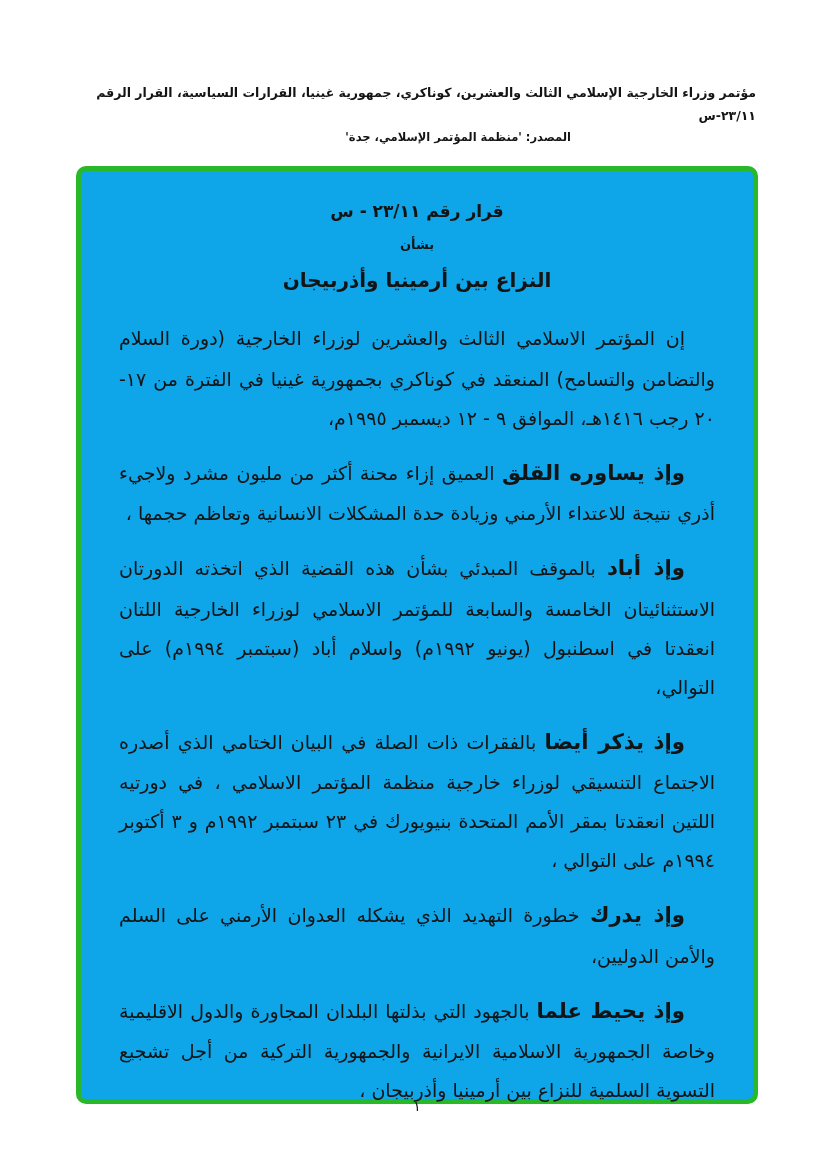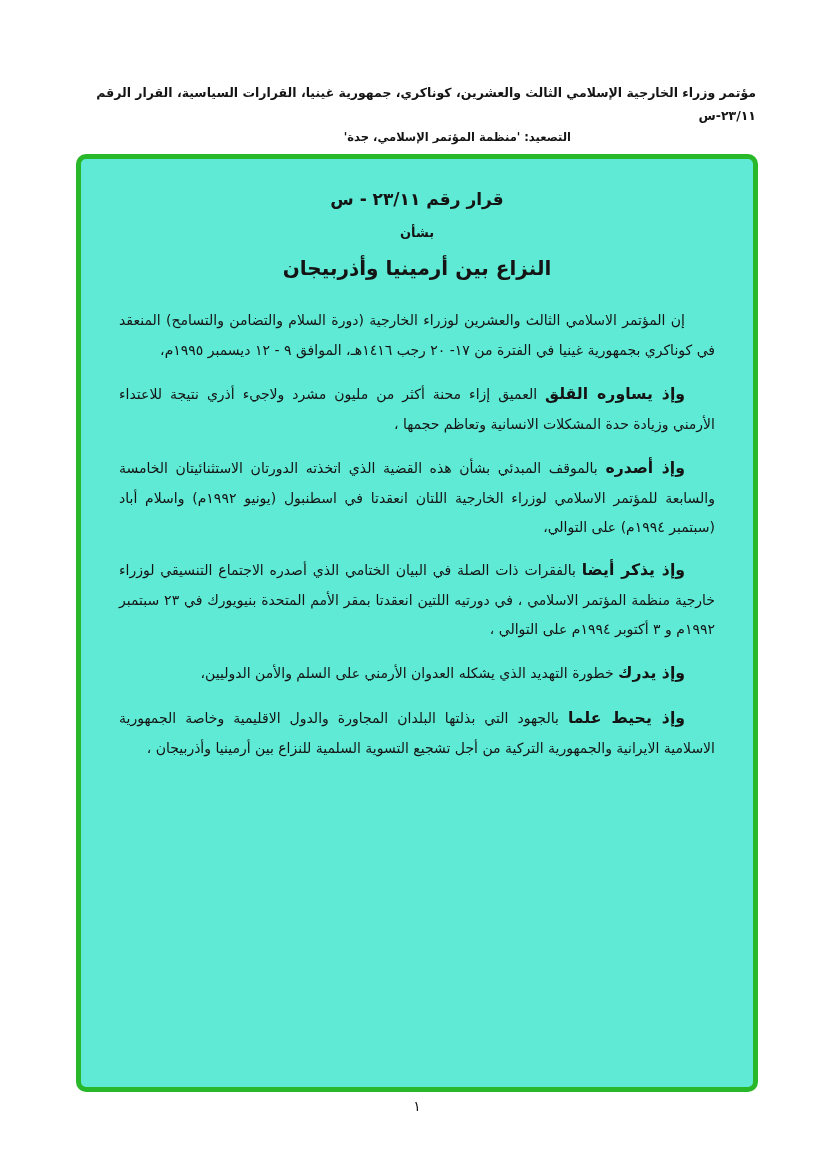--- a/index.html
+++ b/index.html
@@ -27,36 +27,36 @@
     font-weight: bold;
     font-size: 12.5px;
     line-height: 1.8;
   }
   .header .source-line {
     font-size: 11.5px;
     padding-right: 185px;
   }
   .doc-box {
     position: absolute;
-    top: 154px;
+    top: 166px;
     right: 76px;
     width: 682px;
     height: 938px;
     border: 5px solid #29b829;
     border-radius: 10px;
     padding: 26px 38px 18px 38px;
-    background: #5eead4;
+    background: #0ea5e9;
   }
   .title { text-align: center; font-weight: bold; }
   .title-1 { font-size: 17px; margin: 4px 0 16px; }
   .title-2 { font-size: 13px; margin: 0 0 16px; }
   .title-3 { font-size: 20px; margin: 0 0 24px; }
   p.para {
     margin: 0 0 13px;
-    font-size: 14px;
+    font-size: 19px;
     line-height: 2.05;
     text-align: justify;
     text-indent: 30px;
   }
   .lead {
     font-weight: bold;
     font-size: 1.12em;
   }
   .page-number {
     position: absolute;
@@ -68,35 +68,35 @@
     direction: rtl;
   }
 </style>
 </head>
 <body>
 
 <div class="page">
 
   <div class="header">
     <div>مؤتمر وزراء الخارجية الإسلامي الثالث والعشرين، كوناكري، جمهورية غينيا، القرارات السياسية، القرار الرقم ٢٣/١١-س</div>
-    <div class="source-line">التصعيد:  'منظمة المؤتمر الإسلامي، جدة'</div>
+    <div class="source-line">المصدر:  'منظمة المؤتمر الإسلامي، جدة'</div>
   </div>
 
   <div class="doc-box">
     <div class="title title-1">قرار رقم ٢٣/١١ - س</div>
     <div class="title title-2">بشأن</div>
     <div class="title title-3">النزاع بين أرمينيا وأذربيجان</div>
 
     <p class="para"><span class="lead"></span><span>إن المؤتمر الاسلامي الثالث والعشرين لوزراء الخارجية (دورة السلام والتضامن والتسامح) المنعقد في كوناكري بجمهورية غينيا في الفترة من ١٧- ٢٠ رجب ١٤١٦هـ، الموافق ٩ - ١٢ ديسمبر ١٩٩٥م،</span></p>
 
 
 
     <p class="para"><span class="lead">وإذ يساوره القلق</span><span> العميق إزاء محنة أكثر من مليون مشرد ولاجيء أذري نتيجة للاعتداء الأرمني وزيادة حدة المشكلات الانسانية وتعاظم حجمها ،</span></p>
 
-    <p class="para"><span class="lead">وإذ أصدره</span><span> بالموقف المبدئي بشأن هذه القضية الذي اتخذته الدورتان الاستثنائيتان الخامسة والسابعة للمؤتمر الاسلامي لوزراء الخارجية اللتان انعقدتا في اسطنبول (يونيو ١٩٩٢م) واسلام أباد (سبتمبر ١٩٩٤م) على التوالي،</span></p>
+    <p class="para"><span class="lead">وإذ أباد</span><span> بالموقف المبدئي بشأن هذه القضية الذي اتخذته الدورتان الاستثنائيتان الخامسة والسابعة للمؤتمر الاسلامي لوزراء الخارجية اللتان انعقدتا في اسطنبول (يونيو ١٩٩٢م) واسلام أباد (سبتمبر ١٩٩٤م) على التوالي،</span></p>
 
     <p class="para"><span class="lead">وإذ يذكر أيضا</span><span> بالفقرات ذات الصلة في البيان الختامي الذي أصدره الاجتماع التنسيقي لوزراء خارجية منظمة المؤتمر الاسلامي ، في دورتيه اللتين انعقدتا بمقر الأمم المتحدة بنيويورك في ٢٣ سبتمبر ١٩٩٢م و ٣ أكتوبر ١٩٩٤م على التوالي ،</span></p>
 
     <p class="para"><span class="lead">وإذ يدرك</span><span> خطورة التهديد الذي يشكله العدوان الأرمني على السلم والأمن الدوليين،</span></p>
 
     <p class="para"><span class="lead">وإذ يحيط علما</span><span> بالجهود التي بذلتها البلدان المجاورة والدول الاقليمية وخاصة الجمهورية الاسلامية الايرانية والجمهورية التركية من أجل تشجيع التسوية السلمية للنزاع بين أرمينيا وأذربيجان ،</span></p>
   </div>
 
   <div class="page-number">١</div>
 

